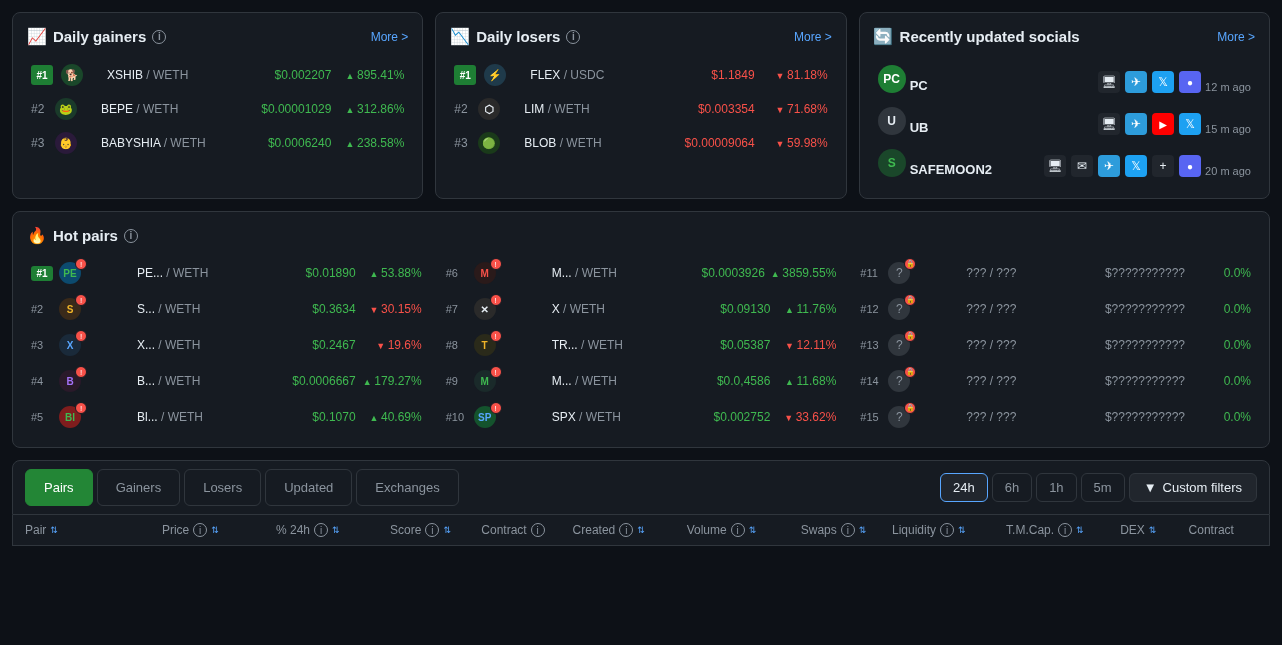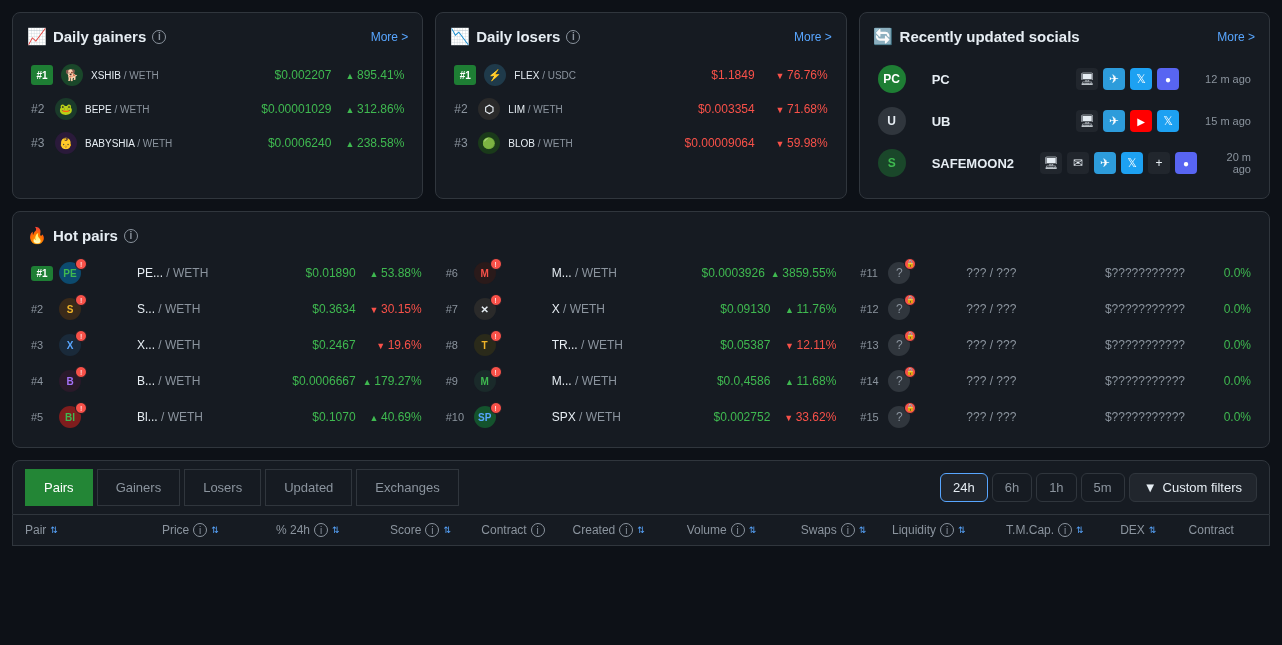--- a/index.html
+++ b/index.html
@@ -92,22 +92,23 @@
       border-radius: 50%;
       display: flex;
       align-items: center;
       justify-content: center;
       font-size: 11px;
       font-weight: bold;
       flex-shrink: 0;
     }
     .token-name {
       flex: 1;
-      font-size: 10px;
+      font-size: 12px;
       color: #e6edf3;
+      margin-left: 16px;
     }
     .token-name span {
       color: #8b949e;
     }
     .token-price {
       color: #3fb950;
       font-size: 12px;
       min-width: 90px;
       text-align: right;
     }
@@ -118,23 +119,23 @@
       text-align: right;
     }
     .token-change.up { color: #3fb950; }
     .token-change.down { color: #f85149; }
     .arrow-up::before { content: "▲ "; font-size: 9px; }
     .arrow-down::before { content: "▼ "; font-size: 9px; }
 
     
     .social-row {
       display: flex;
-      align-items: center;
+      align-items: flex-end;
       padding: 7px 4px;
-      gap: 26px;
+      gap: 4px;
       border-radius: 4px;
     }
     .social-avatar {
       width: 28px;
       height: 28px;
       border-radius: 50%;
       display: flex;
       align-items: center;
       justify-content: center;
       font-size: 12px;
@@ -318,21 +319,21 @@
       display: flex;
       gap: 4px;
     }
     .tab-right {
       display: flex;
       gap: 4px;
       align-items: center;
     }
     .tab-btn {
       padding: 10px 18px;
-      border-radius: 0;
+      border-radius: 6px;
       border: 1px solid #30363d;
       background: transparent;
       color: #8b949e;
       font-size: 13px;
       cursor: pointer;
     }
     .tab-btn.active {
       background: #238636;
       border-color: #238636;
       color: #fff;
@@ -446,21 +447,21 @@
           <div class="info-icon">i</div>
         </div>
         <span class="more-link">More &gt;</span>
       </div>
       <div>
         <div class="rank-row">
           <div class="rank-badge">#1</div>
           <div class="token-logo" style="background:#1f3a4a;color:#58a6ff;">⚡</div>
           <div class="token-name">FLEX <span>/ USDC</span></div>
           <div class="token-price red">$1.1849</div>
-          <div class="token-change down arrow-down">76.76%</div>
+          <div class="token-change down arrow-down">81.18%</div>
         </div>
         <div class="rank-row">
           <div class="rank-num">#2</div>
           <div class="token-logo" style="background:#2a2a2a;color:#e6edf3;">⬡</div>
           <div class="token-name">LIM <span>/ WETH</span></div>
           <div class="token-price red">$0.003354</div>
           <div class="token-change down arrow-down">71.68%</div>
         </div>
         <div class="rank-row">
           <div class="rank-num">#3</div>

